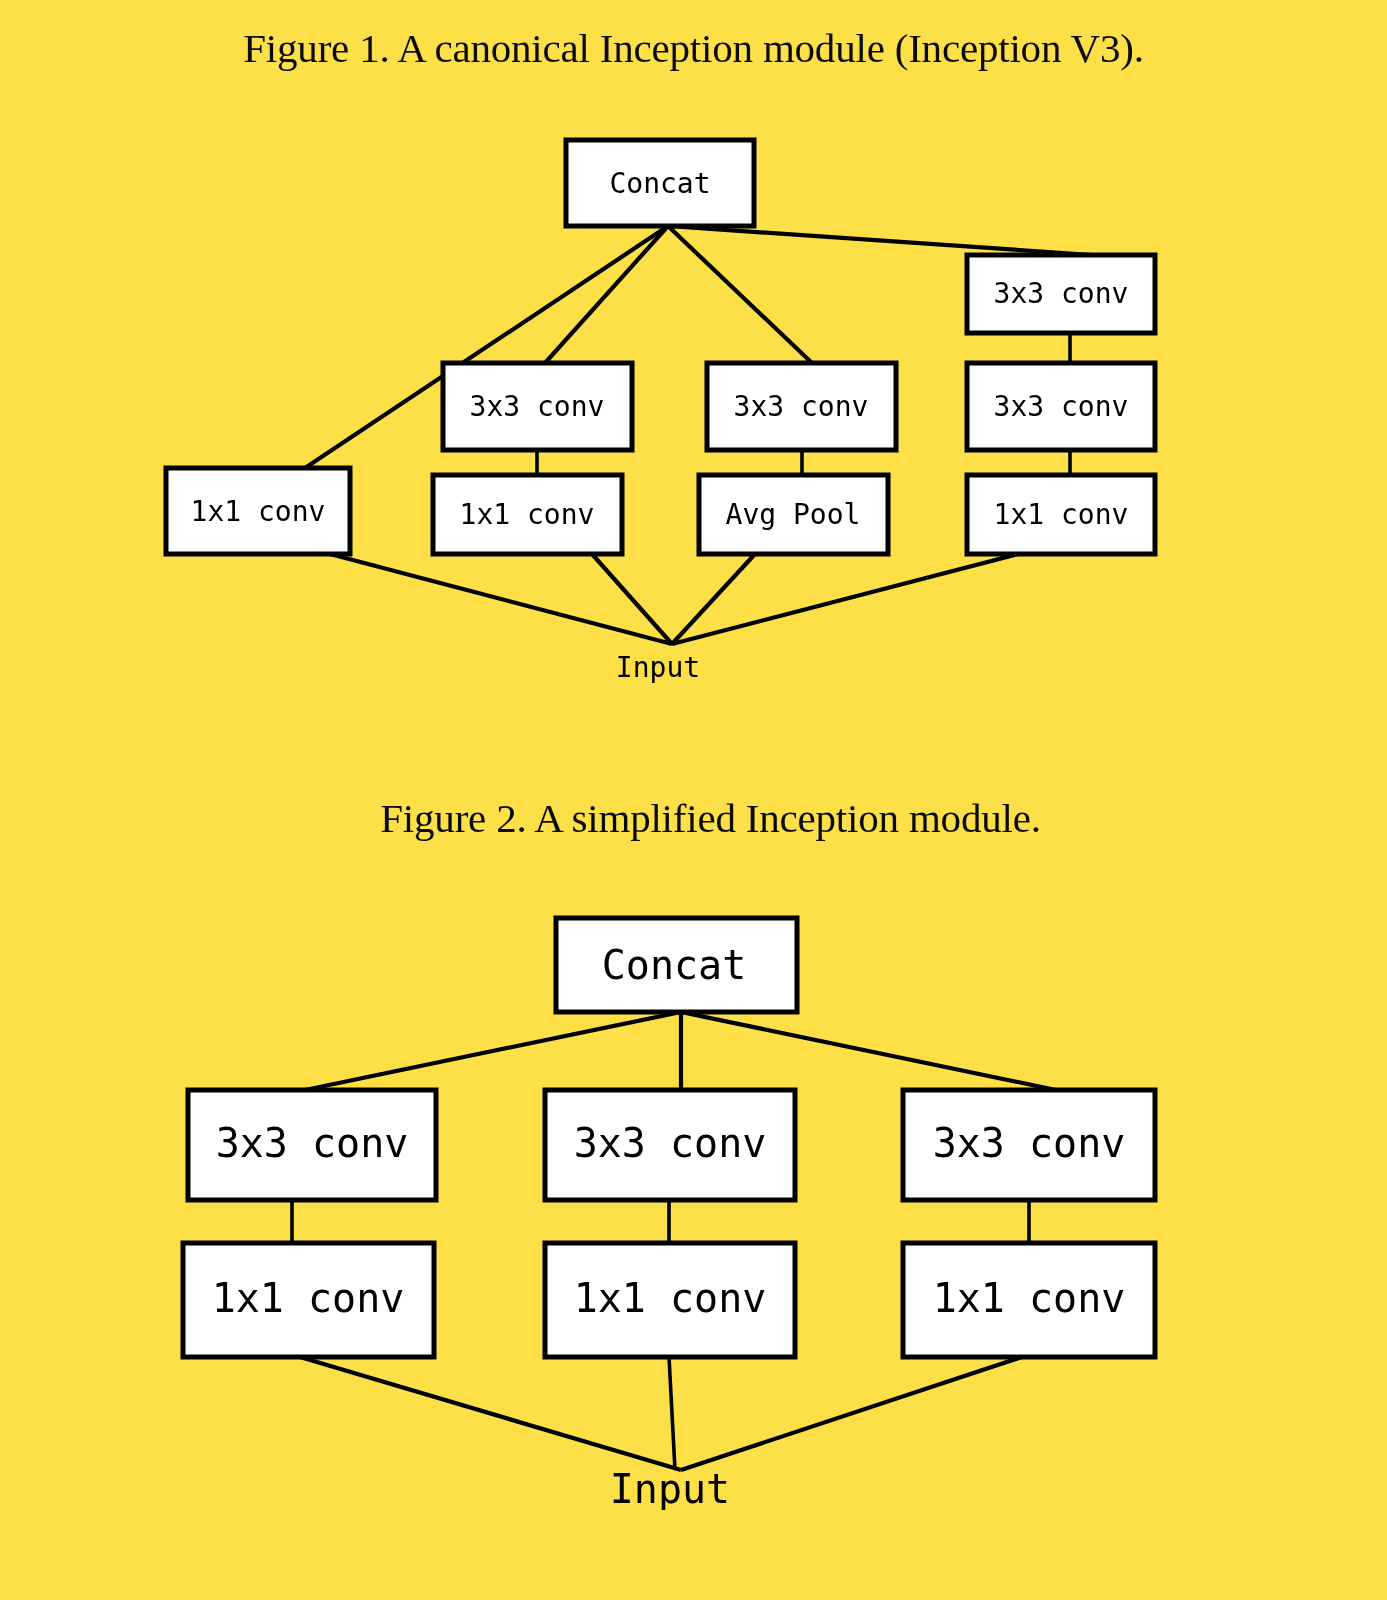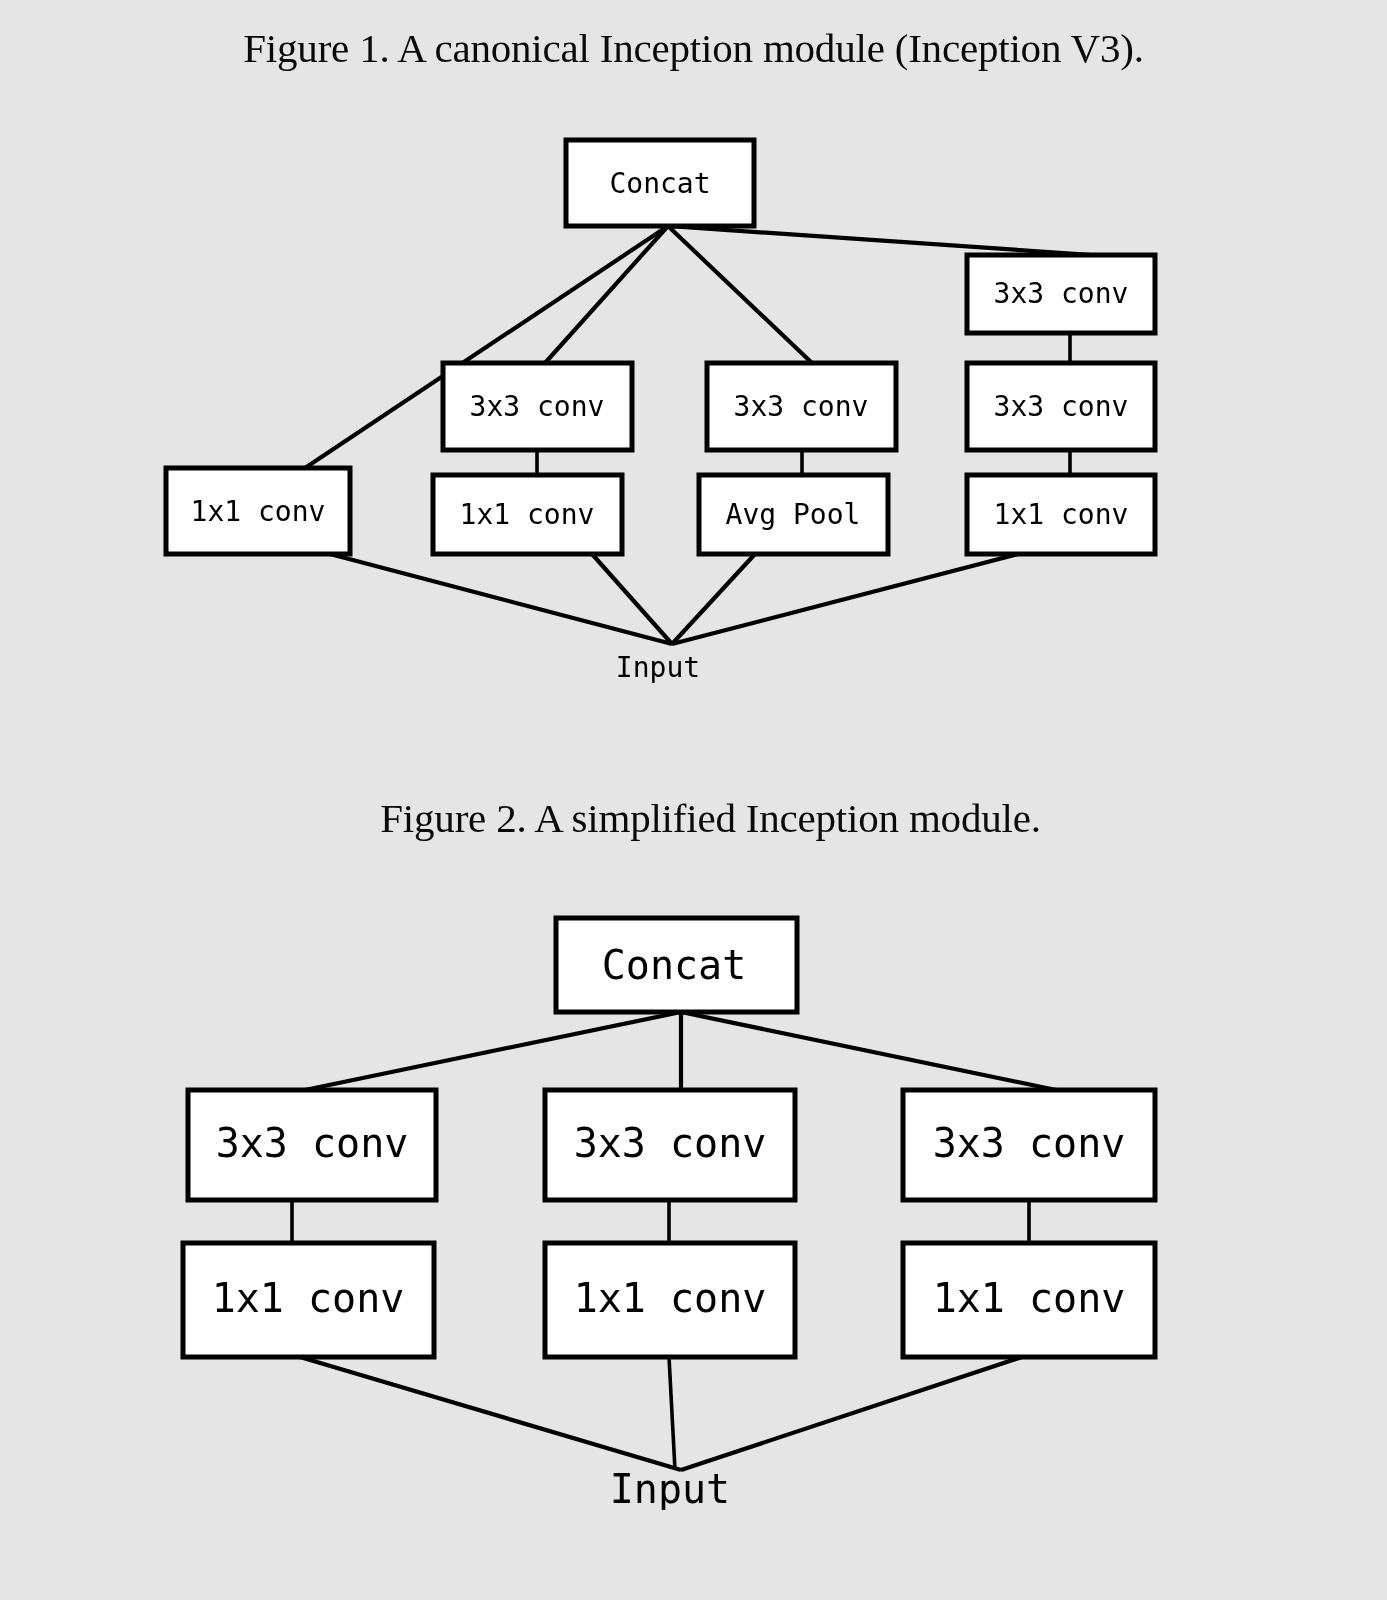--- a/index.html
+++ b/index.html
@@ -12,21 +12,21 @@
     height: 1600px;
     position: relative;
     font-family: "Liberation Serif", "DejaVu Serif", serif;
     color: #000000;
     overflow: hidden;
   }
   .page {
     position: relative;
     width: 1387px;
     height: 1600px;
-    background: #e5e5e5;
+    background: #fde047;
   }
   .fig-title {
     position: absolute;
     left: 0;
     width: 1387px;
     text-align: center;
     font-family: "Liberation Serif", "DejaVu Serif", serif;
     font-size: 41px;
     line-height: 1.1;
     letter-spacing: -0.2px;

